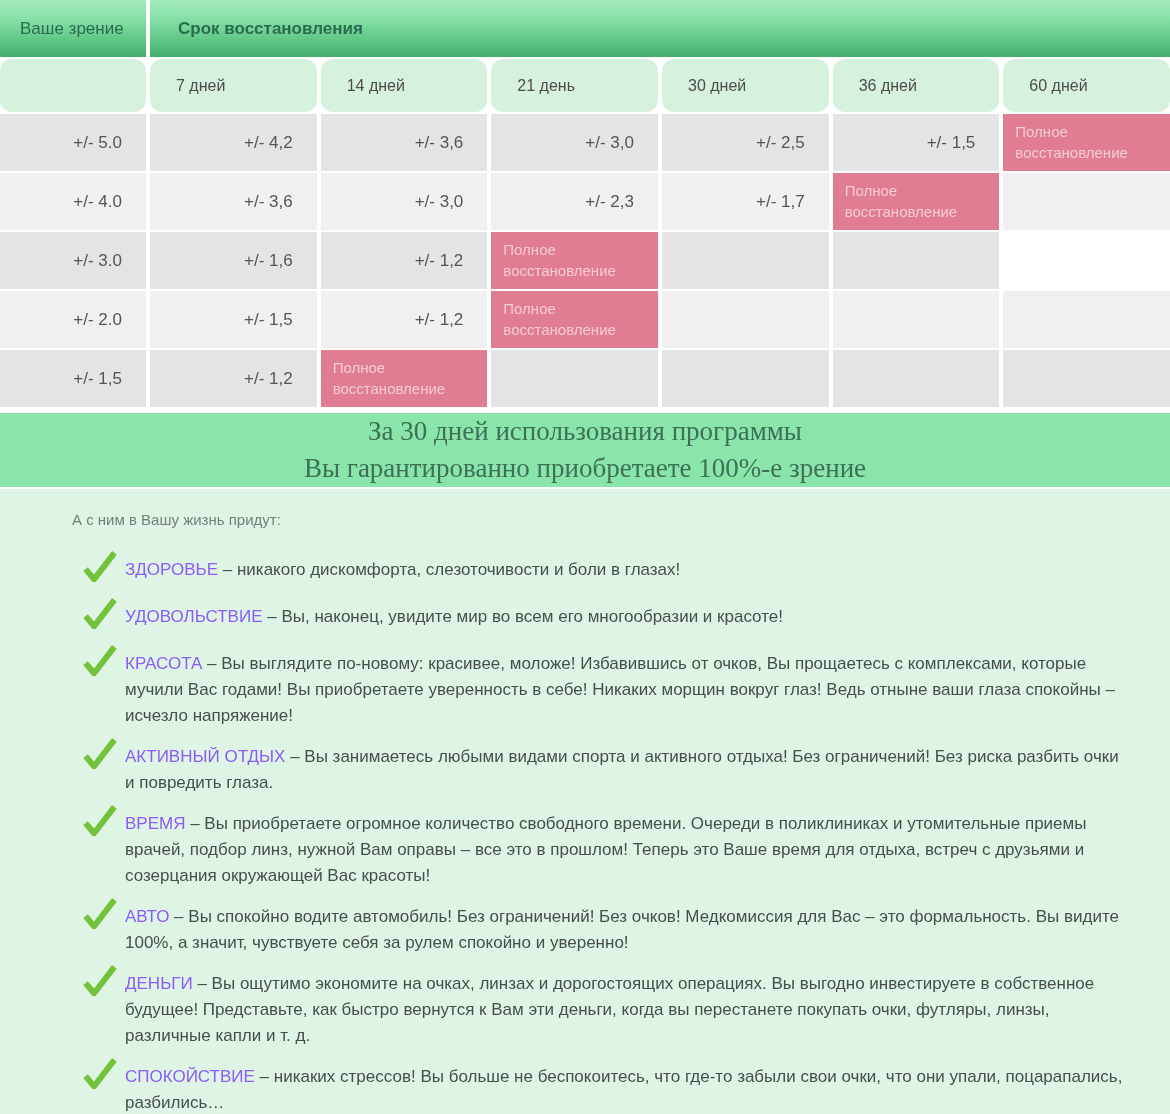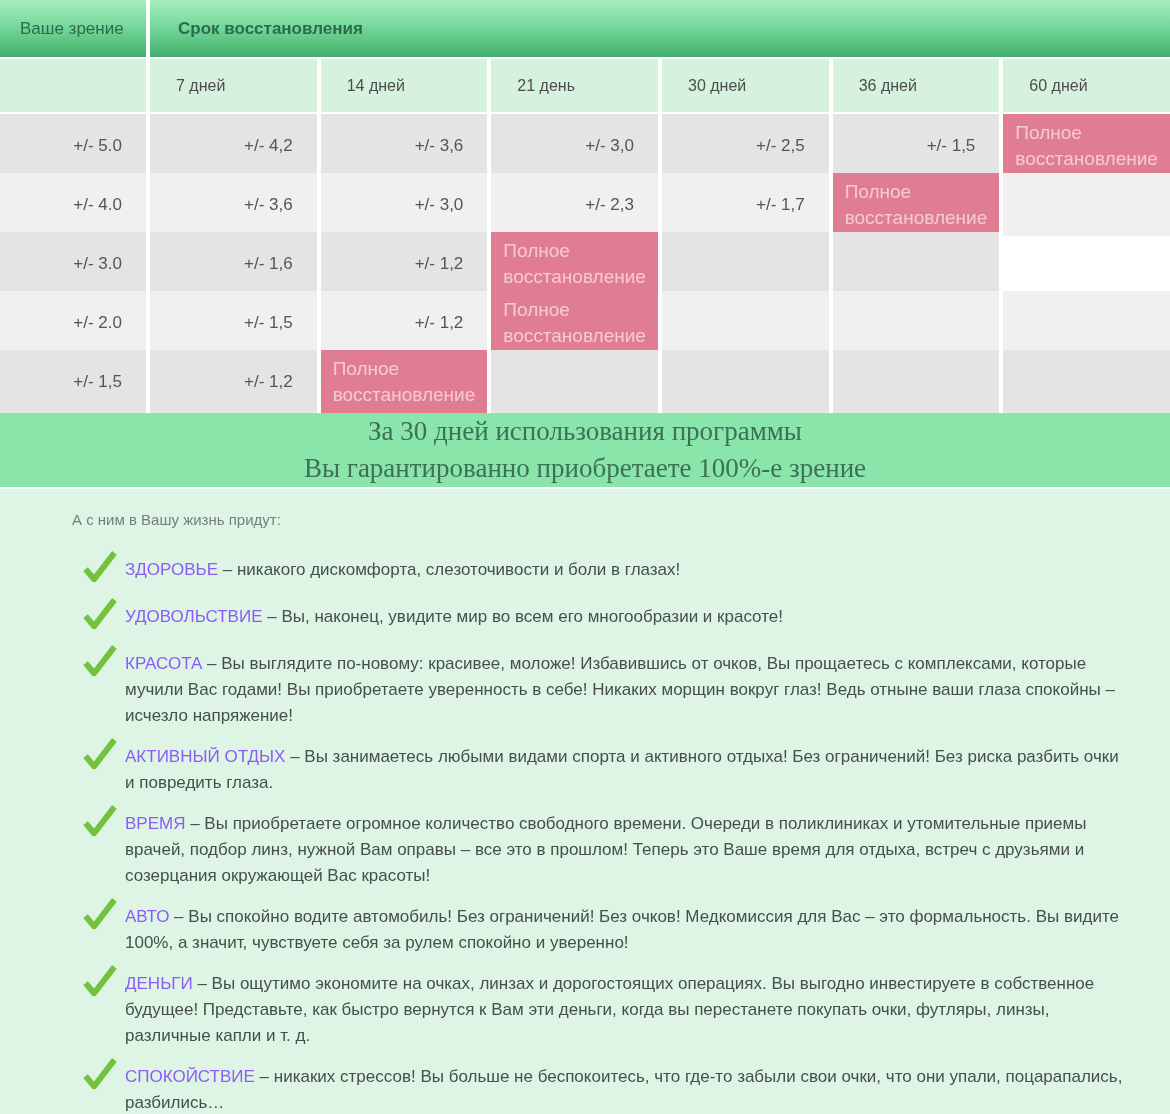--- a/index.html
+++ b/index.html
@@ -18,31 +18,31 @@
 
   .th{
     background:linear-gradient(180deg,#a5ecbe 0%,#7fdda2 38%,#55c07d 80%,#46ad6c 100%);
     color:#2a6b50;font-size:17px;display:flex;align-items:center;
   }
   .th.corner{padding-left:20px;}
   .th.span{padding-left:28px;font-weight:bold;}
 
   .subth{
     background:#d6f2df;color:#4d4d4d;font-size:16px;
-    display:flex;align-items:center;padding-left:26px;
+    display:flex;align-items:center;padding-left:26px;border-radius:12px;
   }
   .subth.first{padding-left:0;}
 
   .cell{display:flex;align-items:center;font-size:17px;color:#555555;}
   .cell.num{justify-content:flex-end;padding-right:24px;}
   .row-odd .cell{background:#e4e4e4;}
   .row-even .cell{background:#f0f0f0;}
   .cell.recovery{
     background:var(--pink,#e17d92) !important;color:var(--pink-text,#f4cbd5);
-    font-size:19px;line-height:1.35;justify-content:flex-start;
+    font-size:15px;line-height:1.35;justify-content:flex-start;
     padding:6px 10px 6px 12px;
   }
 
   
   .banner{
     margin-top:4px;height:97px;background:var(--banner-green,#8ae5aa);
     display:flex;flex-direction:column;align-items:center;justify-content:center;
     font-family:"Liberation Serif","DejaVu Serif",serif;
     color:#3c7156;font-size:27px;line-height:37px;text-align:center;
   }

